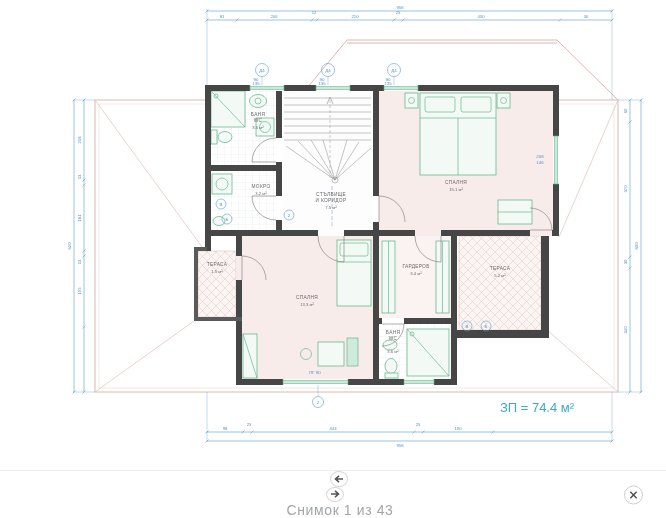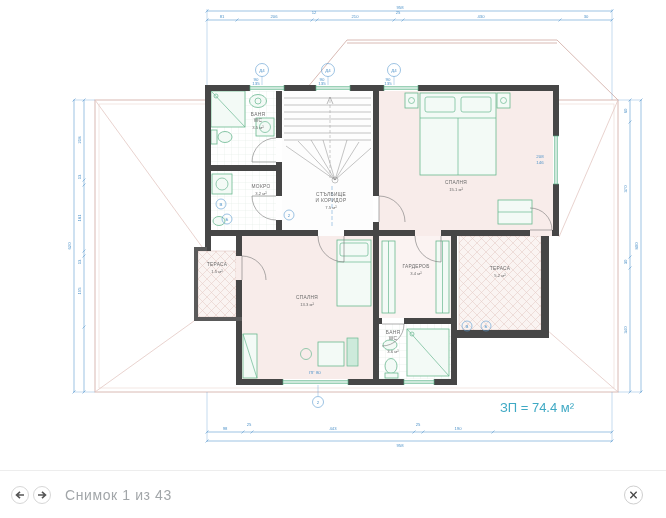--- a/index.html
+++ b/index.html
@@ -1,21 +1,21 @@
 <!DOCTYPE html>
 <html><head>
 <meta charset="utf-8">
 <style>
   html,body{margin:0;padding:0;background:#ffffff;width:666px;height:518px;overflow:hidden;
     font-family:"Liberation Sans",sans-serif;}
   .viewer{position:relative;width:575px;height:470px;background:#ffffff;}
   .viewer svg{position:absolute;left:0;top:0;}
   svg text{font-family:"Liberation Sans",sans-serif;}
   .bottom-bar{position:relative;width:666px;height:47px;background:#ffffff;
-    border-top:1px solid #ededed;display:flex;align-items:center;}
+    border-top:1px solid #ededed;display:flex;align-items:center;flex-direction:column;}
   .nav-btn{width:18px;height:18px;border-radius:50%;border:1px solid #d7d7d7;background:#fff;
     display:flex;align-items:center;justify-content:center;cursor:pointer;padding:0;box-sizing:border-box;}
   .nav-btn.prev{margin-left:11px;}
   .nav-btn.next{margin-left:4px;}
   .nav-btn svg{display:block;}
   .caption{margin-left:14px;font-size:14px;color:#a2a6a9;letter-spacing:0.6px;}
   .close-btn{position:absolute;right:23px;top:50%;transform:translateY(-50%);
     width:19px;height:19px;border-radius:50%;border:1px solid #cfcfcf;background:#fff;
     display:flex;align-items:center;justify-content:center;cursor:pointer;padding:0;box-sizing:border-box;}
   .dim{stroke:#5b9bd0;stroke-width:0.6;fill:none;}

